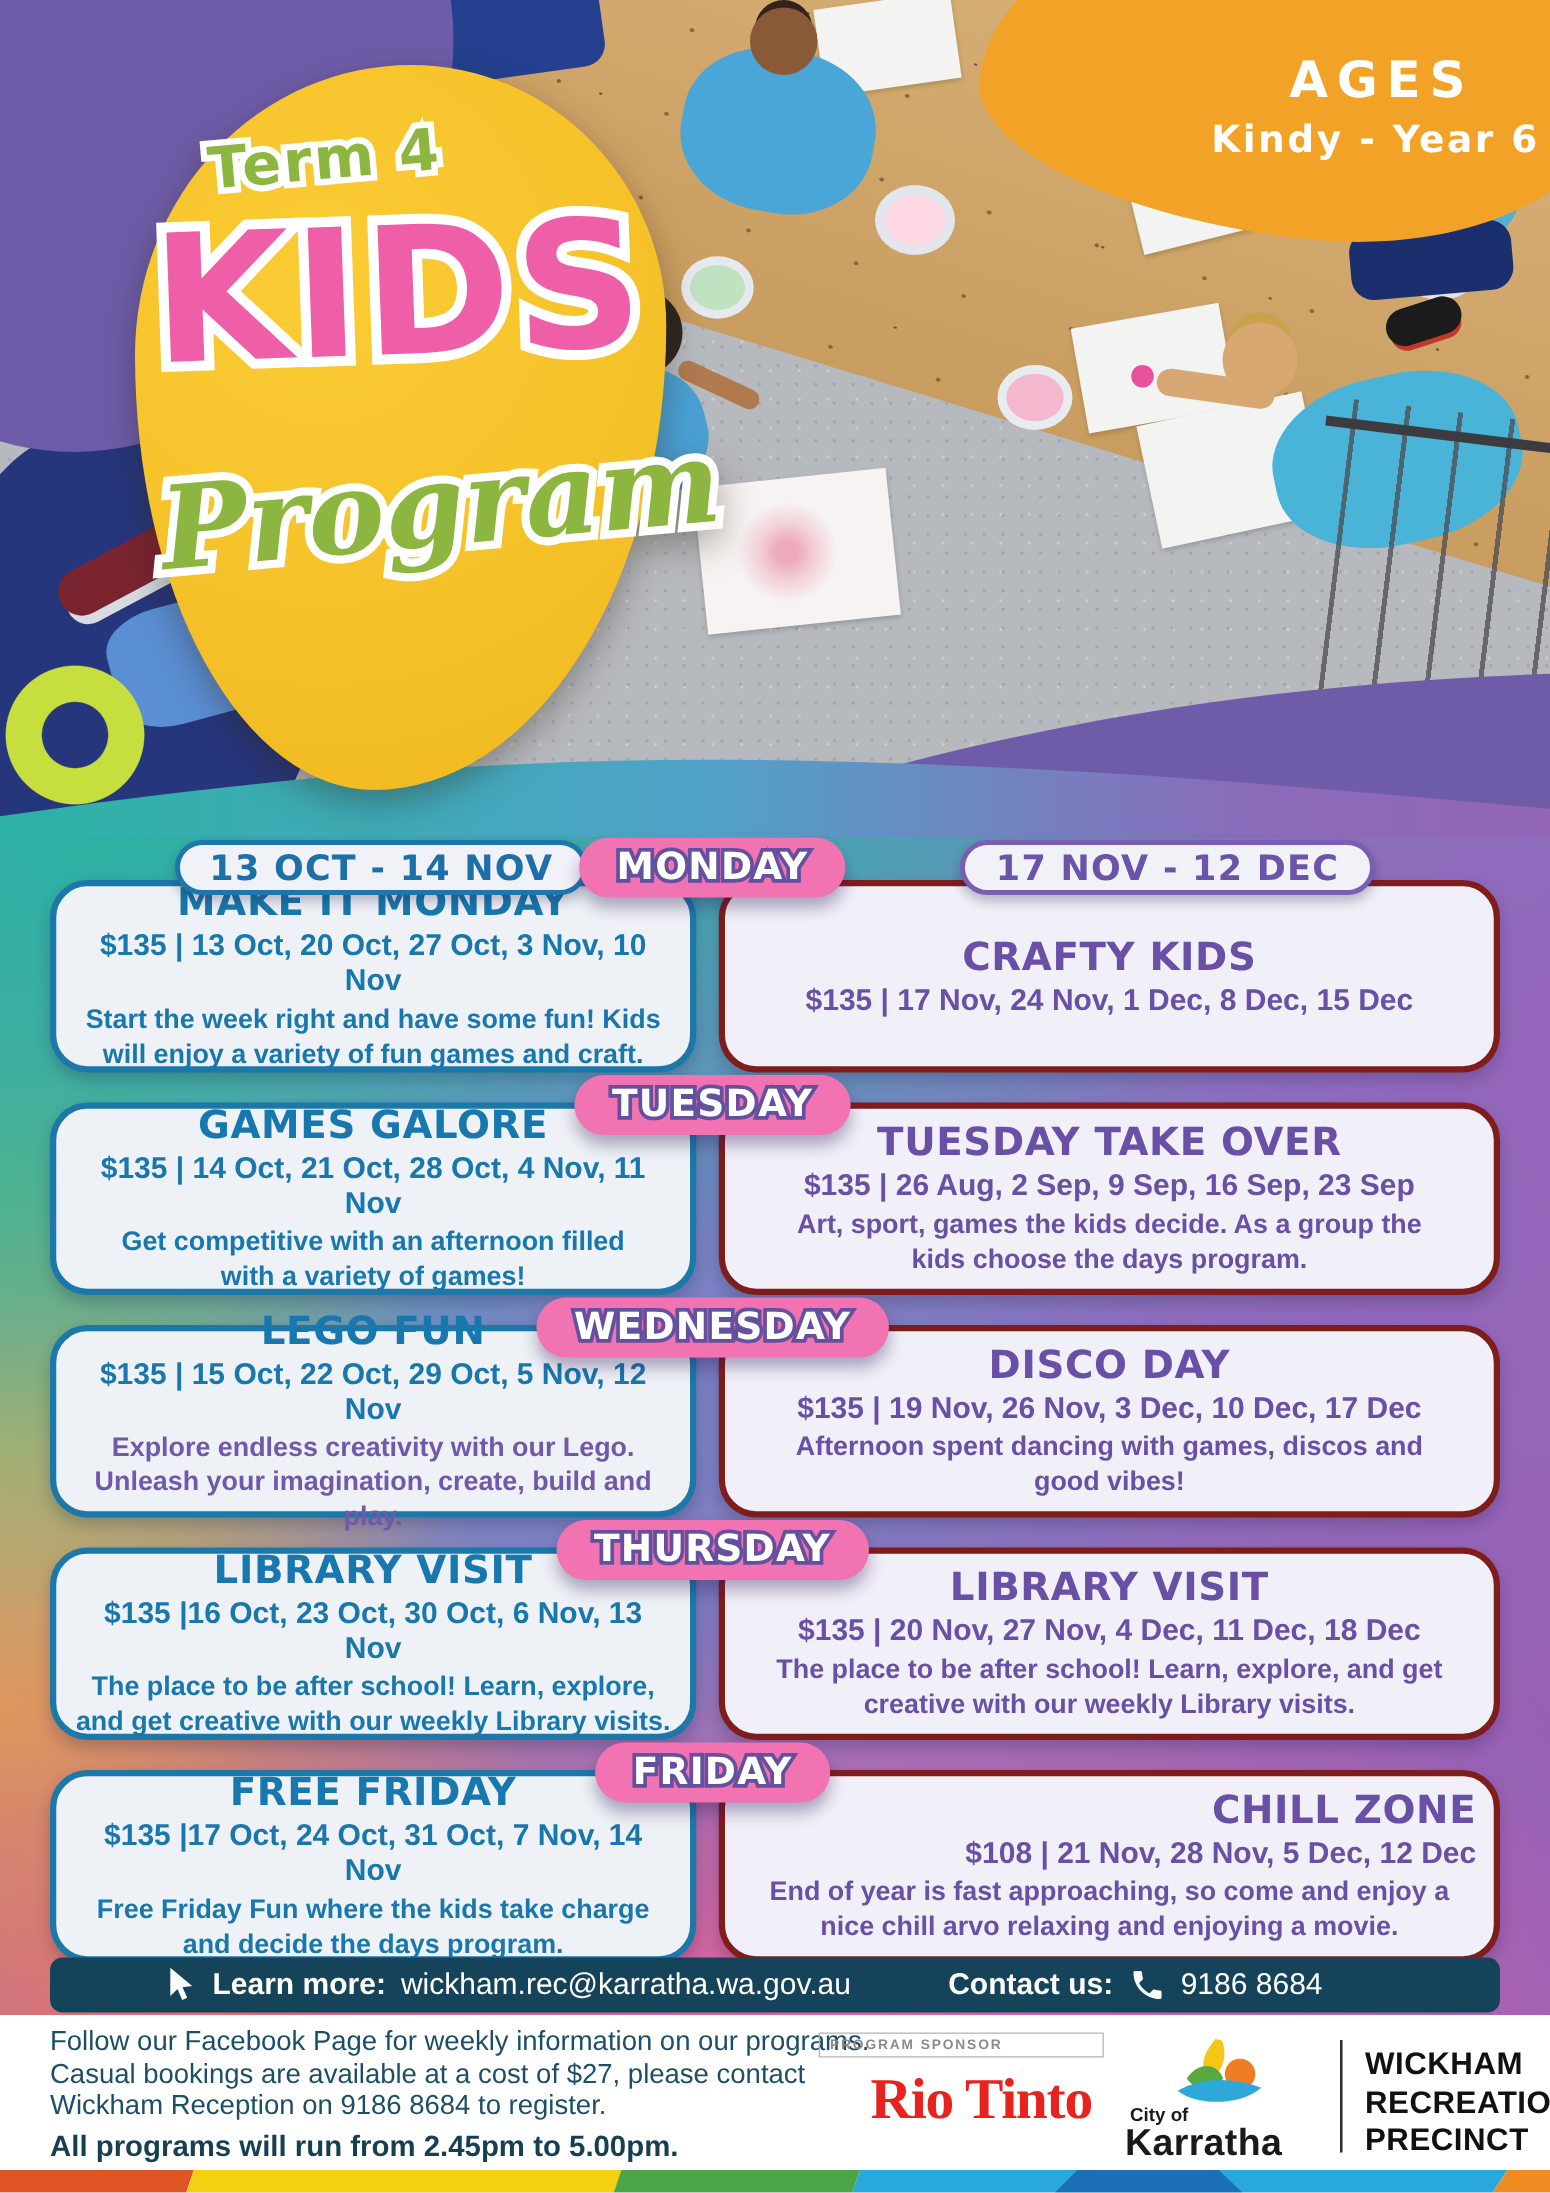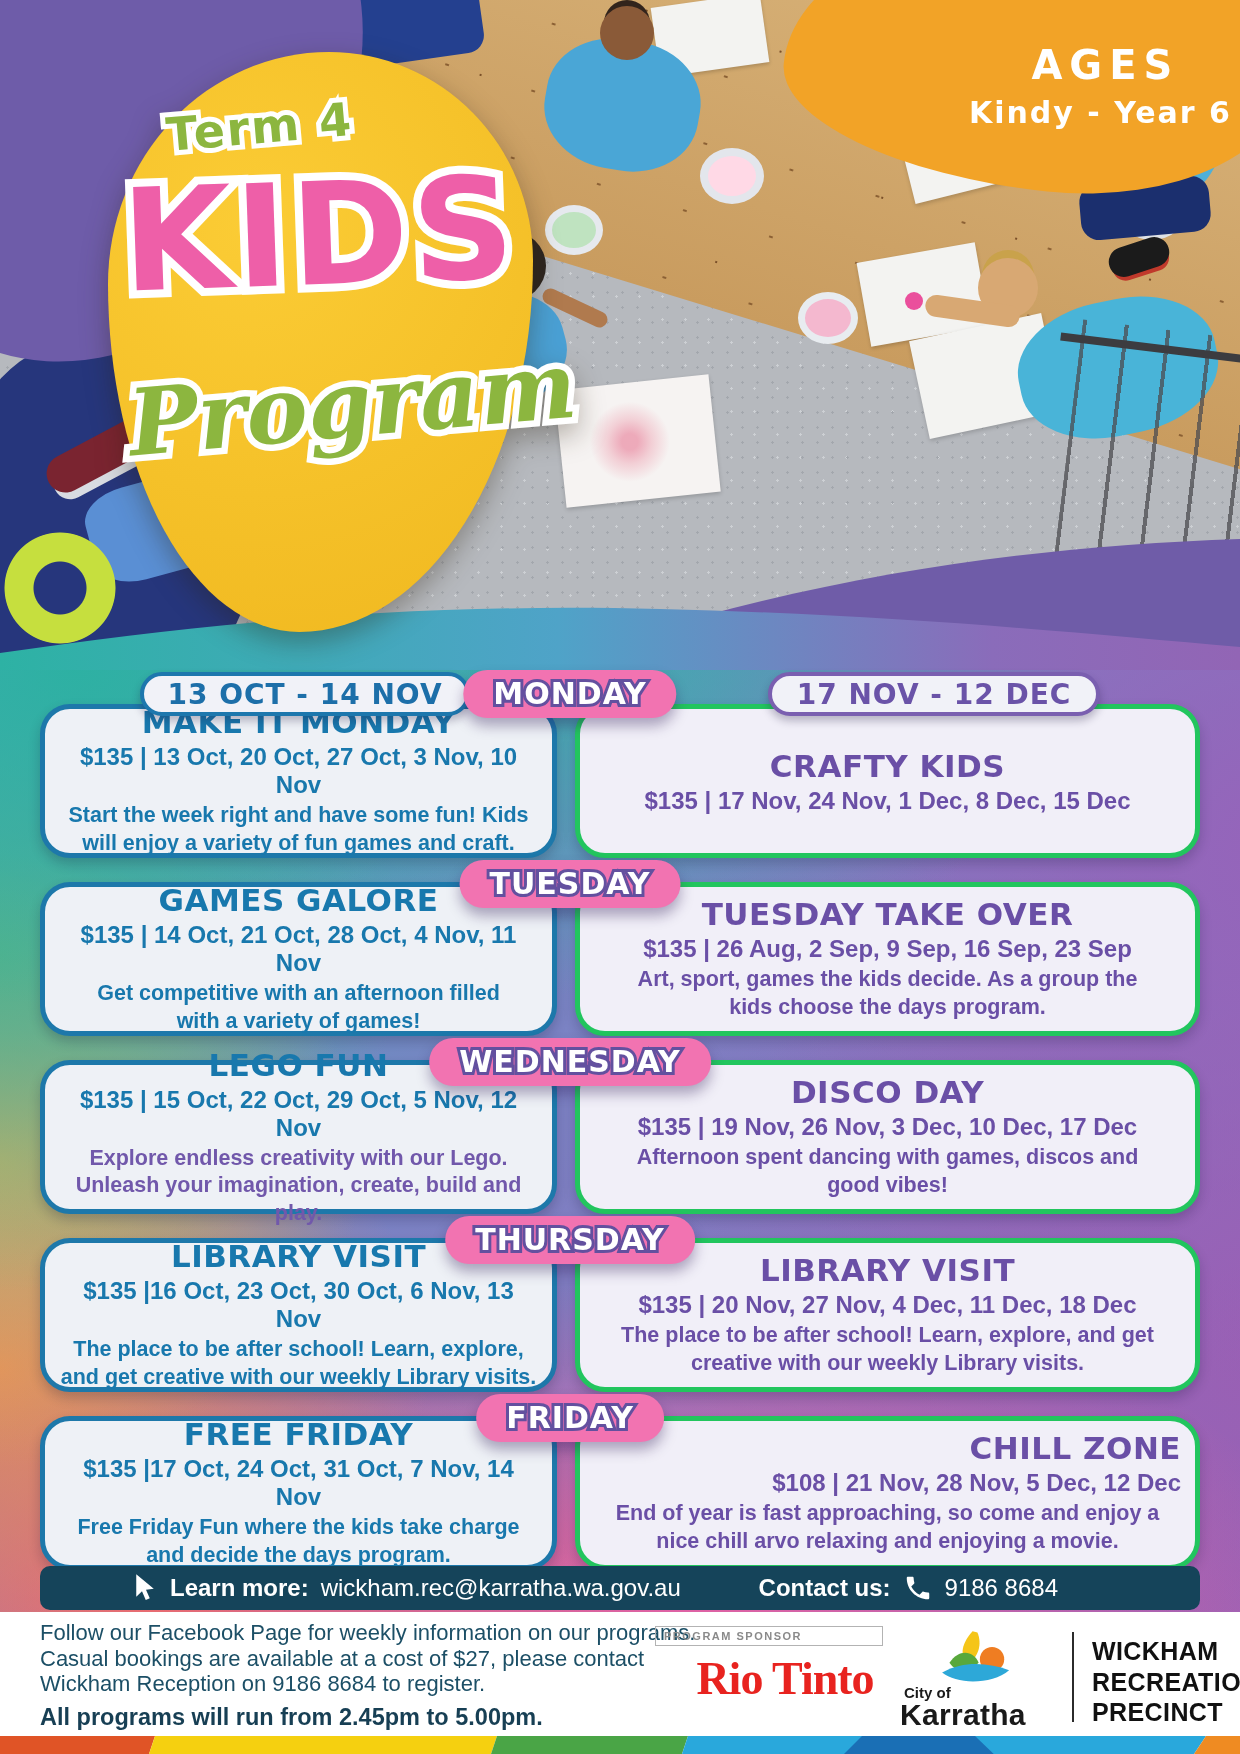--- a/index.html
+++ b/index.html
@@ -79,21 +79,21 @@
     padding:0 30px;box-shadow:0 8px 13px rgba(40,20,80,.35);}
   .day-pill .bubble{position:relative;font-family:"DejaVu Sans",sans-serif;font-weight:700;font-size:30px;letter-spacing:1px;}
   .day-pill .layer-stroke{-webkit-text-stroke:6px #63509f;}
   .day-pill .layer-fill{color:#fff;}
 
   
   .card{position:absolute;z-index:7;height:154px;box-sizing:border-box;border-radius:30px;
     display:flex;flex-direction:column;align-items:center;justify-content:center;text-align:center;
     padding:6px 14px;box-shadow:0 6px 12px rgba(20,20,50,.22);}
   .card.blue{left:40px;width:517px;background:#eef1f6;border:5px solid #1d78aa;}
-  .card.purple{left:575px;width:625px;background:#f1eff8;border:5px solid #22c55e;}
+  .card.purple{left:575px;width:625px;background:#f1eff8;border:5px solid #7f1d1d;}
   .card .title{font-family:"DejaVu Sans",sans-serif;font-weight:800;font-size:31px;letter-spacing:.5px;}
   .card .dates{font-size:24px;font-weight:700;margin-top:3px;}
   .card .desc{font-size:21.5px;font-weight:600;line-height:1.28;margin-top:3px;}
   .card.blue .title,.card.blue .dates,.card.blue .desc{color:#1878ad;}
   .card.purple .title,.card.purple .dates,.card.purple .desc{color:#6a4fa6;}
   .card .desc.purple-text{color:#7158ab;}
   .card.blue .desc{max-width:492px;}
   .card.purple .desc{max-width:600px;}
 
   

